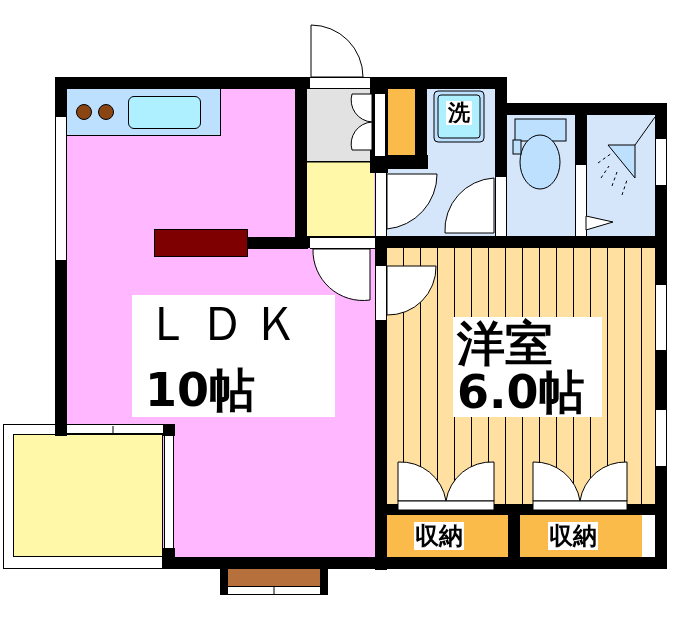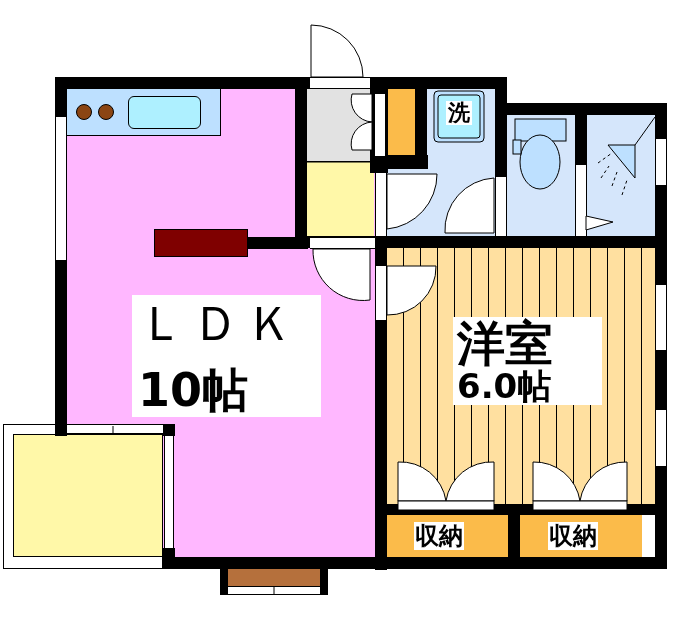--- a/index.html
+++ b/index.html
@@ -129,27 +129,27 @@
     <rect x="438" y="95" width="42" height="43" rx="3" fill="#AEF0FF" stroke="#000"></rect>
 
     <line x1="307" y1="162" x2="373" y2="162" stroke="#000"></line>
 
     <line x1="113" y1="426" x2="113" y2="434" stroke="#000"></line>
     <line x1="274" y1="586" x2="274" y2="595" stroke="#000"></line>
   </svg>
 
   <div class="label-box" style="left:446px;top:101px;font-size:22px;background:#fff;padding:1px 2px;">洗</div>
 
-  <div class="label-box" style="left:132px;top:295px;width:177px;padding:4px 6px;">
+  <div class="label-box" style="left:132px;top:295px;width:177px;padding:4px 13px;">
     <div style="font-size:48px;letter-spacing:6px;font-weight:normal;">ＬＤＫ</div>
     <div style="font-size:46px;margin-top:20px;">10帖</div>
   </div>
 
   <div class="label-box" style="left:453px;top:317px;width:141px;padding:2px 4px;">
     <div style="font-size:48px;">洋室</div>
-    <div style="font-size:34px;margin-top:2px;">6.0帖</div>
+    <div style="font-size:46px;margin-top:2px;">6.0帖</div>
   </div>
 
 
   <div class="label-box" style="left:414px;top:522px;font-size:24px;padding:2px 1px;">収納</div>
   <div class="label-box" style="left:548px;top:522px;font-size:24px;padding:2px 1px;">収納</div>
 
 </div>
 
 </body></html>

